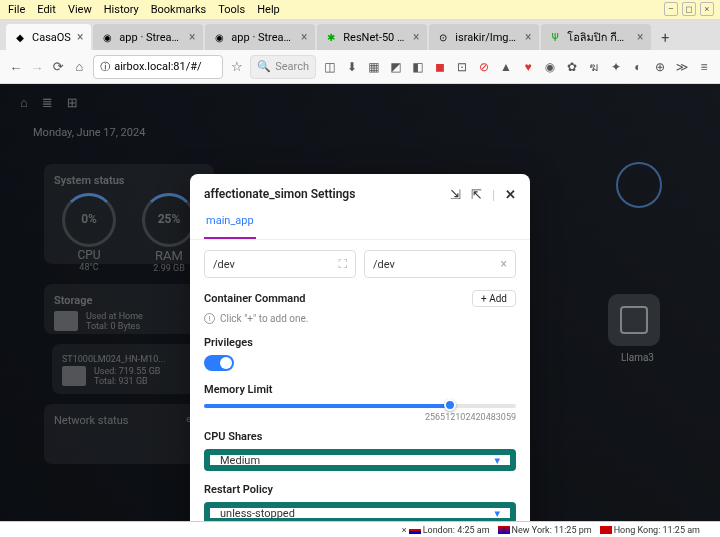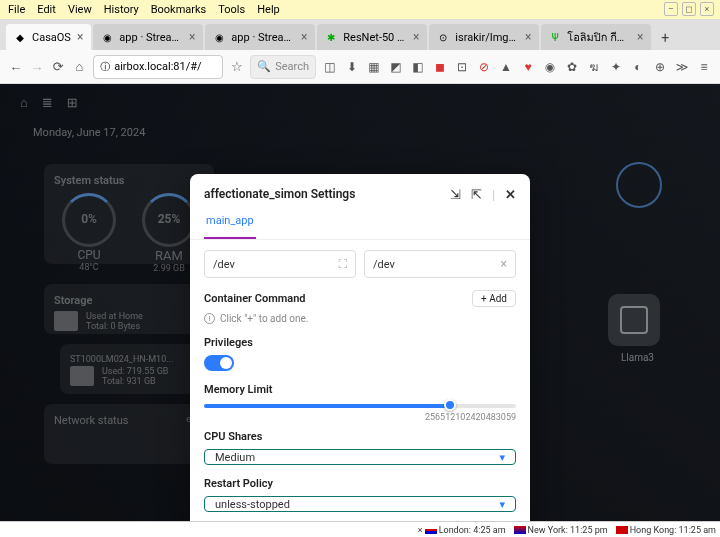--- a/index.html
+++ b/index.html
@@ -30,21 +30,21 @@
 .toolbar-icons div { width: 16px; height: 16px; display: flex; align-items: center; justify-content: center; font-size: 12px; color: #555; }
 
 
 .content { position: relative; height: 437px; background: linear-gradient(rgba(0,0,0,0.7), rgba(0,0,0,0.78)), linear-gradient(120deg, #2a3548, #4a5568); }
 .bg-topbar { height: 36px; display: flex; align-items: center; padding: 0 20px; gap: 14px; }
 .bg-topbar div { color: rgba(255,255,255,0.35); font-size: 13px; }
 .bg-date { color: rgba(255,255,255,0.35); font-size: 11px; padding-left: 33px; margin-top: 6px; }
 .bg-panel { position: absolute; background: rgba(255,255,255,0.05); border-radius: 8px; padding: 10px; color: rgba(255,255,255,0.3); font-size: 11px; }
 .sys-status { left: 44px; top: 80px; width: 170px; height: 100px; }
 .storage { left: 44px; top: 200px; width: 170px; height: 50px; }
-.storage2 { left: 60px; top: 260px; width: 170px; height: 50px; }
+.storage2 { left: 52px; top: 260px; width: 170px; height: 50px; }
 .network { left: 44px; top: 320px; width: 170px; height: 60px; }
 .bg-appicon { position: absolute; right: 60px; top: 210px; width: 52px; height: 52px; background: rgba(255,255,255,0.12); border-radius: 10px; display: flex; align-items: center; justify-content: center; }
 .bg-circle { position: absolute; right: 58px; top: 78px; width: 46px; height: 46px; border: 2px solid rgba(96,165,250,0.5); border-radius: 50%; }
 .gauge { display: inline-block; width: 54px; height: 54px; border: 3px solid rgba(255,255,255,0.15); border-top-color: rgba(96,165,250,0.6); border-radius: 50%; }
 
 
 .modal { position: absolute; left: 190px; top: 90px; width: 340px; height: 410px; background: white; border-radius: 8px; box-shadow: 0 8px 32px rgba(0,0,0,0.4); display: flex; flex-direction: column; overflow: hidden; }
 .modal-header { height: 40px; display: flex; align-items: center; padding: 12px 14px; justify-content: space-between; }
 .modal-title { font-size: 12px; font-weight: 600; color: #222; }
 .modal-header-icons { display: flex; gap: 10px; align-items: center; color: #333; font-size: 13px; }
@@ -68,25 +68,25 @@
 
 .toggle { width: 30px; height: 16px; background: #2b7cff; border-radius: 10px; position: relative; margin-bottom: 12px; }
 .toggle::after { content: ""; position: absolute; width: 12px; height: 12px; background: white; border-radius: 50%; top: 2px; right: 2px; }
 
 .slider-wrap { margin-bottom: 4px; }
 .slider-track { height: 4px; background: #e5e5e5; border-radius: 2px; position: relative; margin: 8px 0 4px 0; }
 .slider-fill { position: absolute; height: 4px; background: #2b7cff; border-radius: 2px; left: 0; width: 78%; }
 .slider-thumb { position: absolute; width: 12px; height: 12px; background: #2b7cff; border: 2px solid white; box-shadow: 0 1px 3px rgba(0,0,0,0.3); border-radius: 50%; top: -5px; left: 77%; }
 .slider-ticks { display: flex; justify-content: flex-end; font-size: 9px; color: #888; margin-bottom: 8px; }
 
-.select { height: 16px; border: 1px solid #0f766e; border-radius: 4px; padding: 0 10px; display: flex; align-items: center; justify-content: space-between; margin-bottom: 12px; font-size: 11px; }
+.select { height: 22px; border: 6px solid #0f766e; border-radius: 4px; padding: 0 10px; display: flex; align-items: center; justify-content: space-between; margin-bottom: 12px; font-size: 11px; }
 .select .chev { color: #2b7cff; font-size: 11px; }
 
 
-.statusbar { position: absolute; bottom: 0; left: 0; right: 0; height: 16px; background: white; border-top: 1px solid #ccc; display: flex; align-items: center; justify-content: flex-end; padding: 0 4px; font-size: 9px; gap: 8px; color: #333; }
+.statusbar { position: absolute; bottom: 0; left: 0; right: 0; height: 16px; background: white; border-top: 1px solid #ccc; display: flex; align-items: center; justify-content: flex-end; padding: 0 20px; font-size: 9px; gap: 8px; color: #333; }
 .flag { display: inline-block; width: 12px; height: 8px; background: #ccc; margin-right: 2px; vertical-align: middle; }
 </style>
 </head>
 <body>
 
 <div class="menubar">
   <span>File</span>
   <span>Edit</span>
   <span>View</span>
   <span>History</span>

